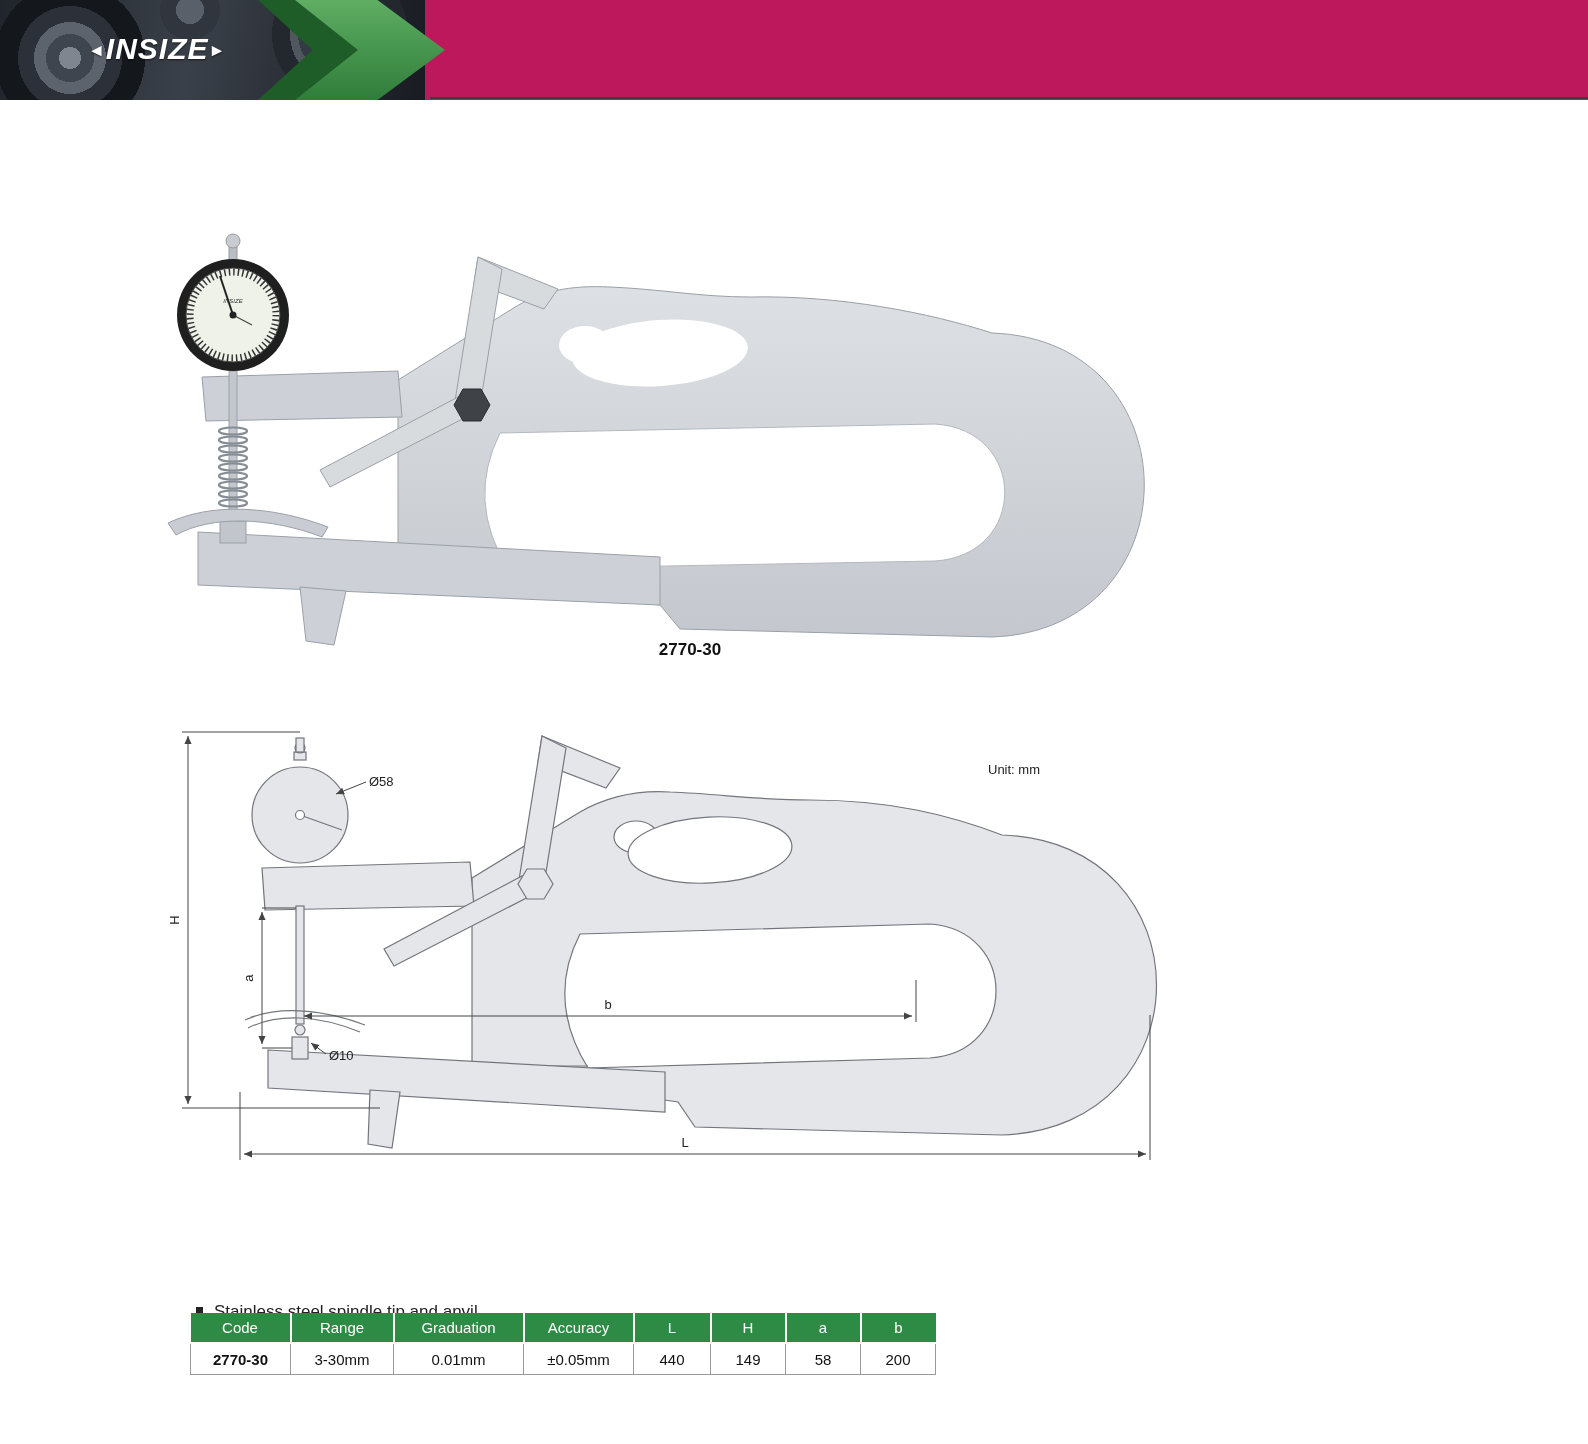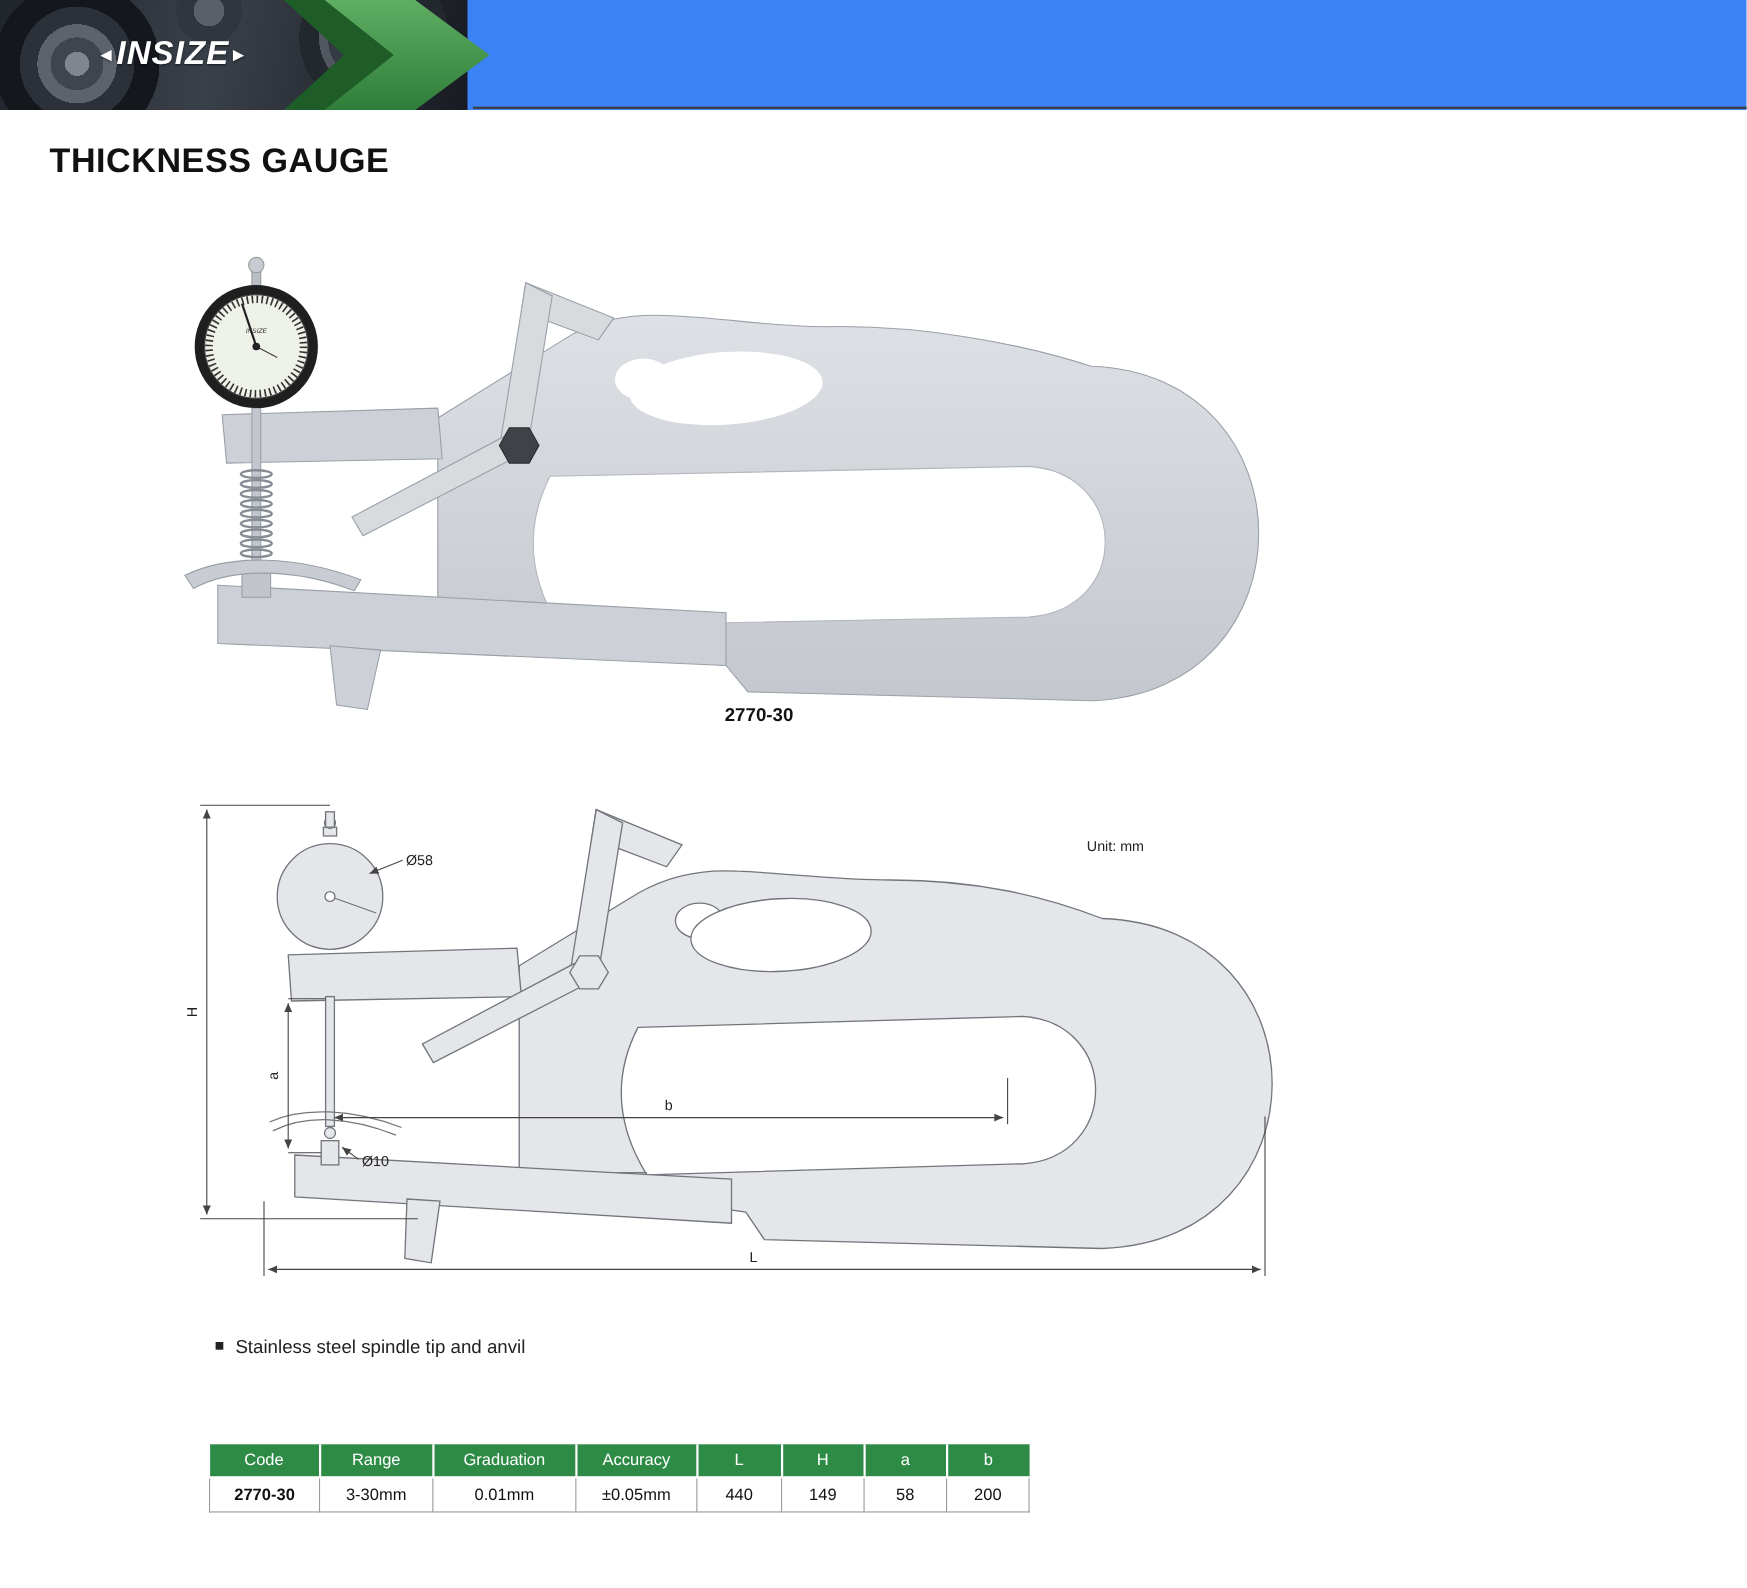--- a/index.html
+++ b/index.html
@@ -1,19 +1,19 @@
 <!DOCTYPE html>
 <html><head>
 <meta charset="utf-8">
 <style>
   html,body{margin:0;padding:0;background:#fff;}
   .page{position:relative;width:1588px;height:1444px;background:#fff;overflow:hidden;
         font-family:"Liberation Sans", sans-serif;color:#1a1a1a;}
   
-  .banner{position:absolute;left:0;top:0;width:1588px;height:100px;background:#3b82f6;}
+  .banner{position:absolute;left:0;top:0;width:1588px;height:100px;background:#be185d;}
   .banner-photo{position:absolute;left:0;top:0;width:425px;height:100px;
     background:
       radial-gradient(circle at 340px 34px,#7b828c 0 9px,#454b54 9px 20px,#666d77 20px 28px,#343a43 28px 42px,#51575f 42px 50px,#23272e 50px 68px,rgba(0,0,0,0) 68px),
       radial-gradient(circle at 70px 58px,#80868f 0 11px,#3f454e 11px 24px,#5d636c 24px 36px,#2b3039 36px 52px,#14171c 52px 75px,rgba(0,0,0,0) 75px),
       radial-gradient(circle at 190px 10px,#5a6069 0 14px,#31363e 14px 30px,rgba(0,0,0,0) 30px),
       linear-gradient(100deg,#20242b,#3a4049 45%,#181b21);}
   .banner-arrow2{position:absolute;left:258px;top:0;width:130px;height:100px;background:#1e5c28;
     clip-path:polygon(0 0,55% 0,100% 50%,55% 100%,0 100%,42% 50%);}
   .banner-arrow{position:absolute;left:295px;top:0;width:150px;height:100px;
     background:linear-gradient(180deg,#5fae63,#2f7d3a);
@@ -22,21 +22,21 @@
     font-size:30px;letter-spacing:1px;white-space:nowrap;text-shadow:0 1px 2px rgba(0,0,0,.6);}
   .logo .arr{font-size:17px;font-style:normal;vertical-align:3px;}
   .banner-rule{position:absolute;left:430px;top:97px;width:1158px;height:2px;background:#3d3d3d;}
   
   .title{position:absolute;left:45px;top:128px;font-size:31px;font-weight:bold;letter-spacing:.5px;color:#111;}
   
   .fig{position:absolute;}
   .caption{position:absolute;left:555px;top:640px;width:270px;text-align:center;
     font-size:17px;font-weight:bold;color:#111;}
   
-  .feature{position:absolute;left:196px;top:1215px;font-size:17px;color:#222;}
+  .feature{position:absolute;left:196px;top:1302px;font-size:17px;color:#222;}
   .feature .sq{display:inline-block;width:7px;height:7px;background:#222;margin-right:11px;vertical-align:3px;}
   
   .mm-note{position:absolute;left:815px;top:1288px;width:120px;text-align:right;font-size:15px;font-weight:bold;color:#111;margin-top:26px;}
   .spec{position:absolute;left:190px;top:1313px;border-collapse:collapse;font-size:15px;}
   .spec th{background:#2e8b46;color:#fff;font-weight:normal;height:29px;padding:0 6px;
     border-right:2px solid #fff;border-bottom:2px solid #fff;}
   .spec th:last-child{border-right:none;}
   .spec td{border:1px solid #9a9a9a;text-align:center;height:30px;padding:0 6px;color:#111;background:#fff;}
   .spec td.bold{font-weight:bold;}
   
@@ -56,21 +56,20 @@
 <div class="page">
 
   <div class="banner">
     <div class="banner-photo"></div>
     <div class="banner-arrow2"></div>
     <div class="banner-arrow"></div>
     <div class="logo"><span class="arr">◄</span><span>INSIZE</span><span class="arr">►</span></div>
     <div class="banner-rule"></div>
   </div>
 
-  <div class="title">THICKNESS GAUGE</div>
 
   <svg class="fig" style="left:140px;top:225px;" width="1010" height="445" viewBox="0 0 1010 445">
     <defs>
       <linearGradient id="bodyGrad" x1="0" y1="0" x2="0" y2="1">
         <stop offset="0" stop-color="#dde0e4"></stop>
           <stop offset="1" stop-color="#c4c8ce"></stop>
       </linearGradient>
     </defs>
 
     <g>

